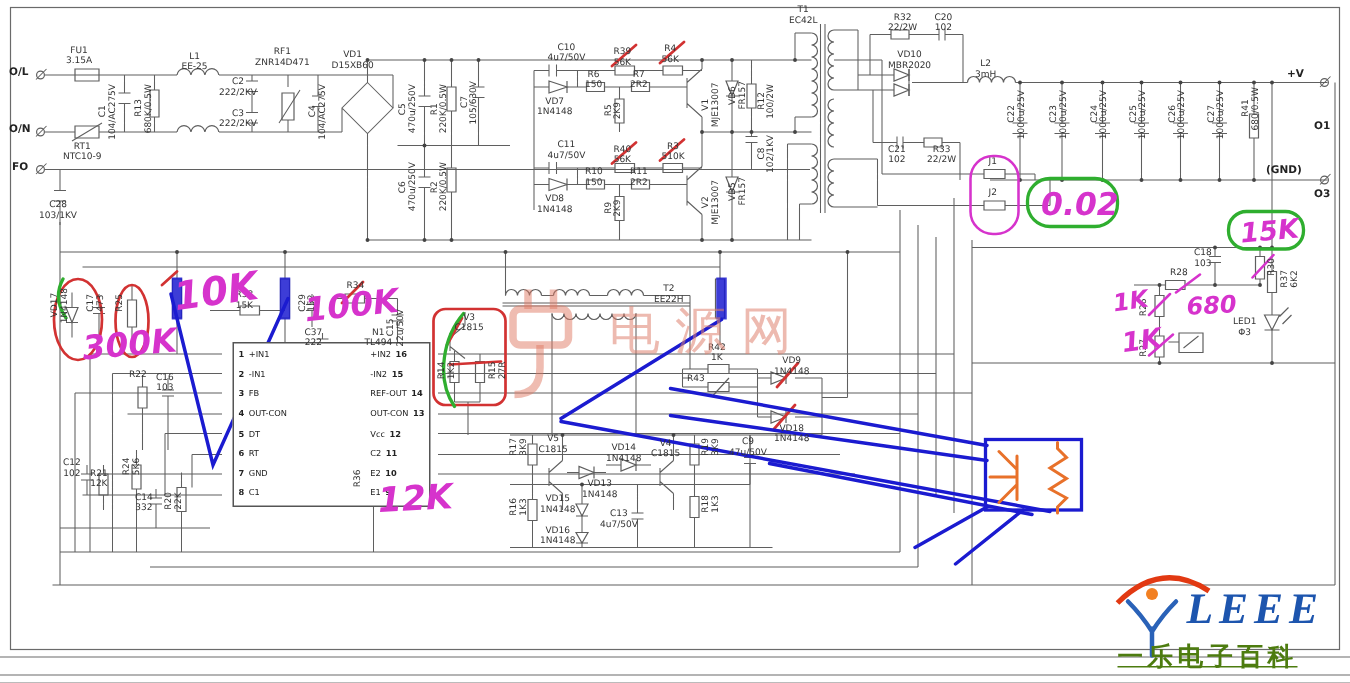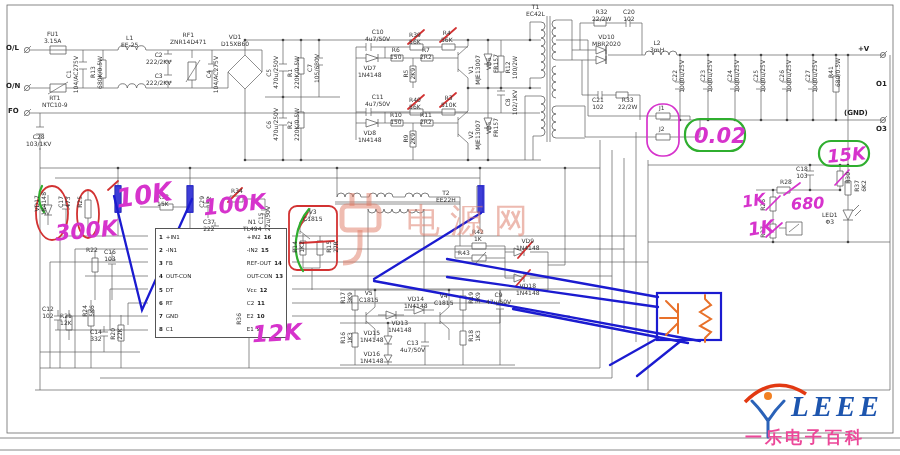--- a/index.html
+++ b/index.html
@@ -19,22 +19,22 @@
   .pin-row .num{font-weight:bold;}
   .hand{position:absolute;color:#d633cc;font-style:italic;font-weight:bold;z-index:9;
         white-space:nowrap;font-family:"DejaVu Sans",sans-serif;}
   .wm-cn{position:absolute;left:406px;top:198px;font-size:34px;font-weight:normal;
          color:rgba(222,130,112,0.55);letter-spacing:10px;z-index:7;}
   .wm-en{position:absolute;left:398px;top:240px;font-size:27px;font-weight:bold;font-style:italic;
          color:rgba(140,140,140,0.45);letter-spacing:1px;z-index:7;}
   .logo{position:absolute;left:733px;top:376px;width:166px;height:78px;z-index:8;}
   .logo-brand{position:absolute;left:58px;top:14px;font-family:"Liberation Serif",serif;
               font-style:italic;font-weight:bold;font-size:29px;color:#1d55ae;letter-spacing:4px;}
-  .logo-tag{position:absolute;left:12px;top:50px;font-weight:bold;font-size:17px;color:#ec4899;
-            letter-spacing:3px;}
+  .logo-tag{position:absolute;left:12px;top:50px;font-weight:bold;font-size:17px;color:#4d7c0f;
+            letter-spacing:3px;text-decoration:underline;}
 </style>
 </head>
 <body>
 
 <div class="page">
 
   <svg class="art" width="900" height="455" viewBox="0 0 900 455">
 
     <g stroke="#6a6a6a" fill="none" stroke-width="0.8">
       <rect x="7" y="5" width="886" height="428"></rect>

